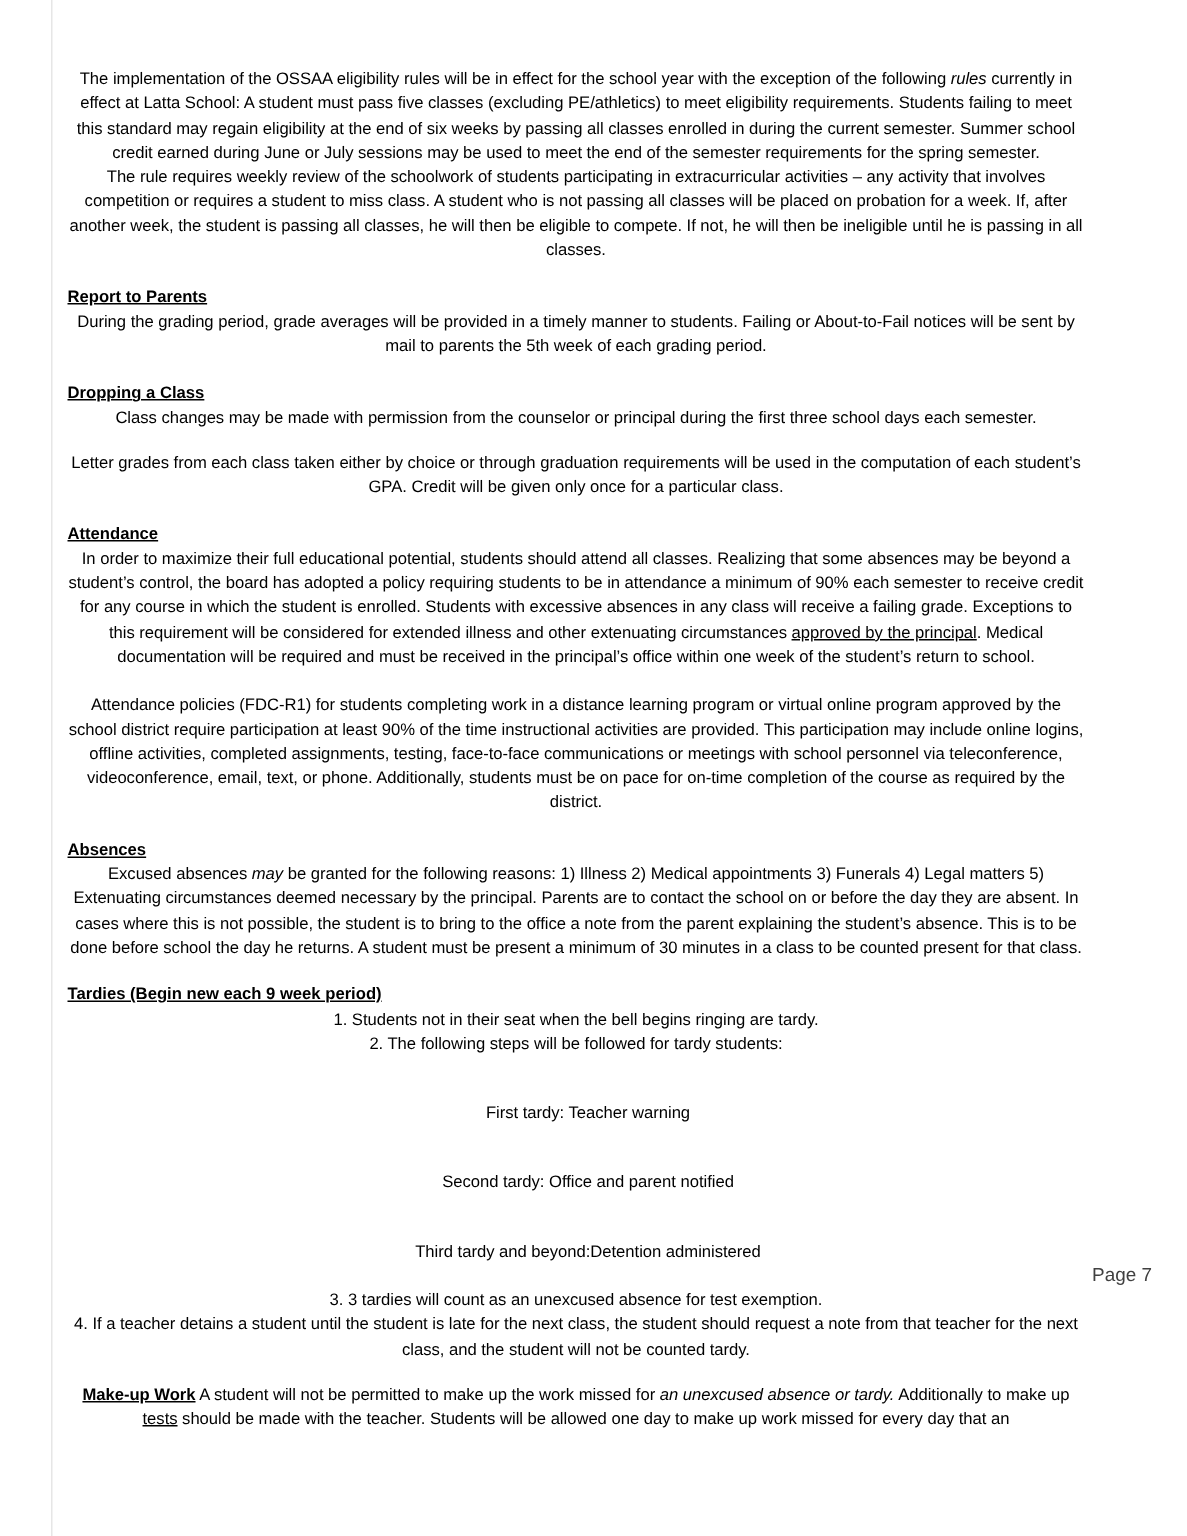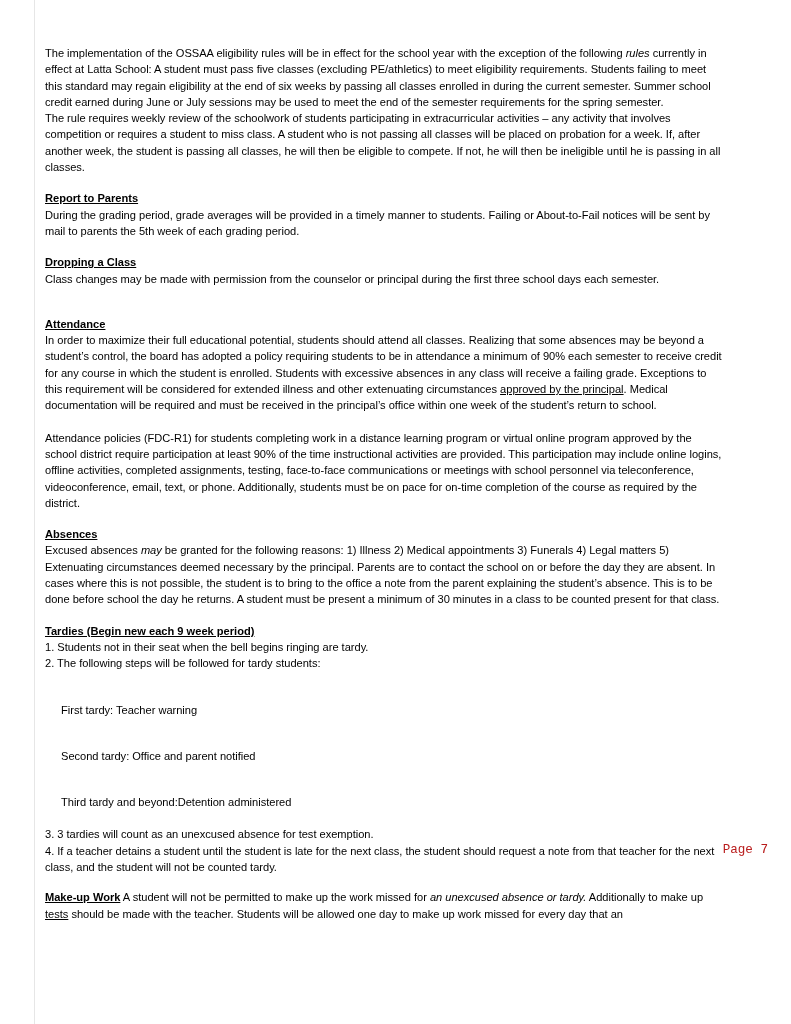--- a/index.html
+++ b/index.html
@@ -30,21 +30,21 @@
     position: absolute;
     left: 45px;
     top: 45px;
     width: 678px;
   }
 
   .para {
     font-size: 11.1px;
     line-height: 16.3px;
     margin: 0;
-    text-align: left;
+    text-align: center;
     letter-spacing: -0.02px;
   }
 
   .heading {
     font-size: 11.1px;
     line-height: 16.3px;
     font-weight: bold;
     text-decoration: underline;
     text-underline-offset: 1px;
     margin: 0;
@@ -69,24 +69,24 @@
   .inline-head {
     font-weight: bold;
     text-decoration: underline;
     text-underline-offset: 1px;
   }
 
   .page-number {
     position: absolute;
     right: 23px;
     top: 842px;
-    font-family: Liberation Mono, monospace;
+    font-family: Liberation Sans, sans-serif;
     font-size: 12.6px;
     line-height: 16px;
-    color: #b91c1c;
+    color: #404040;
   }
 </style>
 </head>
 <body>
 
 <div class="scan-edge-left"></div>
 
 <div class="page">
 
   <p class="para"><span>The implementation of the OSSAA eligibility rules will be in effect for the school year with the exception of the following </span><span class="it">rules</span><span> currently in effect at Latta School: A student must pass five classes (excluding PE/athletics) to meet eligibility requirements. Students failing to meet this standard may regain eligibility at the end of six weeks by passing all classes enrolled in during the current semester. Summer school credit earned during June or July sessions may be used to meet the end of the semester requirements for the spring semester.</span></p>
@@ -98,20 +98,21 @@
   <div class="heading-block"><span class="heading">Report to Parents</span></div>
   <p class="para">During the grading period, grade averages will be provided in a timely manner to students. Failing or About-to-Fail notices will be sent by mail to parents the 5th week of each grading period.</p>
 
   <div class="gap-md"></div>
 
   <div class="heading-block"><span class="heading">Dropping a Class</span></div>
   <p class="para">Class changes may be made with permission from the counselor or principal during the first three school days each semester.</p>
 
   <div class="gap-md"></div>
 
+  <p class="para">Letter grades from each class taken either by choice or through graduation requirements will be used in the computation of each student’s GPA. Credit will be given only once for a particular class.</p>
 
   <div class="gap-md"></div>
 
   <div class="heading-block"><span class="heading">Attendance</span></div>
   <p class="para"><span>In order to maximize their full educational potential, students should attend all classes. Realizing that some absences may be  beyond a student’s control, the board has adopted a policy requiring students to be in attendance a minimum of 90% each semester  to receive credit for any course in which the student is enrolled. Students with excessive absences in any class will receive a failing grade. Exceptions to this requirement will be considered for extended illness and other extenuating circumstances </span><span class="ul">approved by the principal</span><span>. Medical documentation will be required and must be received in the principal’s office within one week of the student’s return  to school.</span></p>
 
   <div class="gap-lg"></div>
 
   <p class="para">Attendance policies (FDC-R1) for students completing work in a distance learning program or virtual online program approved by the school district require participation at least 90% of the time instructional activities are provided. This participation may include  online logins, offline activities, completed assignments, testing, face-to-face communications or meetings with school personnel via teleconference, videoconference, email, text, or phone. Additionally, students must be on pace for on-time completion of the  course as required by the district.</p>
 

